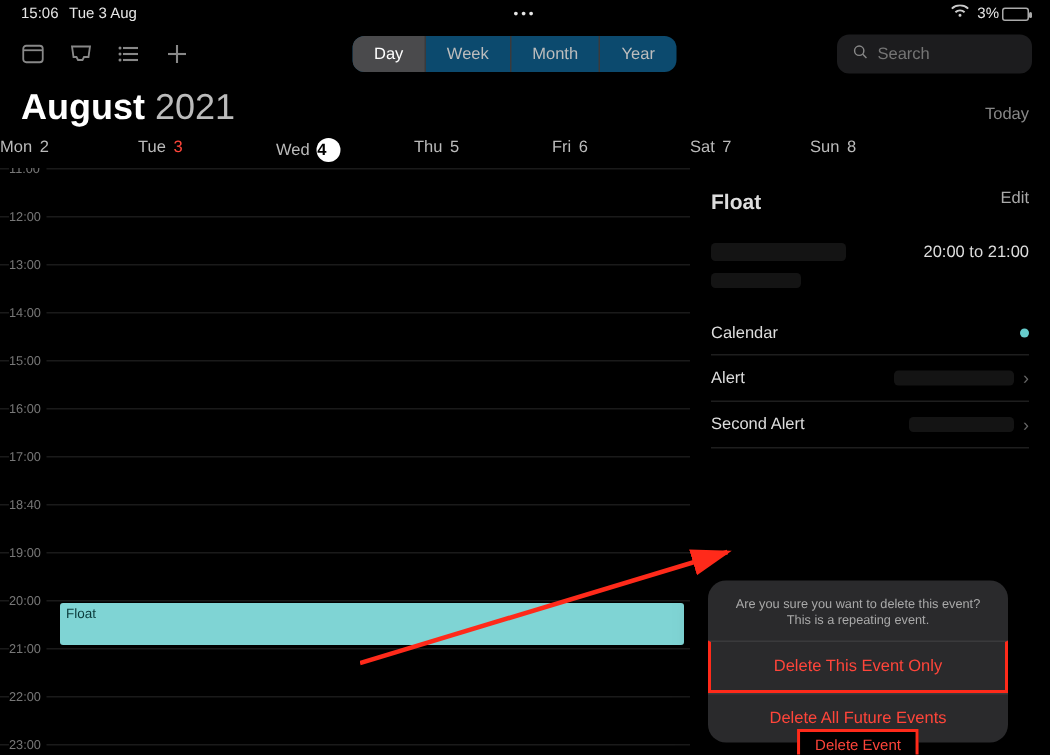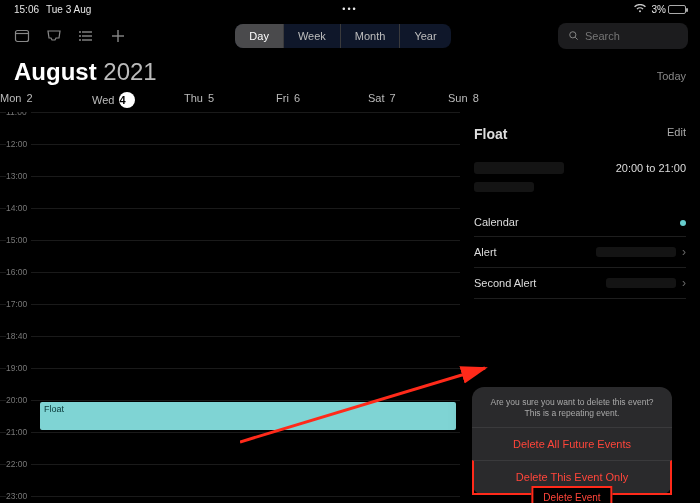--- a/index.html
+++ b/index.html
@@ -8,21 +8,21 @@
   .status { display: flex; align-items: center; justify-content: space-between; height: 18px; padding: 0 14px; font-size: 10px; color: #e6e6e6; }
   .status .left { display: flex; gap: 7px; }
   .status .center { position: absolute; left: 50%; transform: translateX(-50%); letter-spacing: 2px; font-size: 9px; }
   .status .right { display: flex; gap: 6px; align-items: center; }
   .batt { display: inline-flex; align-items: center; gap: 2px; }
   .batt-shell { width: 18px; height: 9px; border: 1px solid #aaa; border-radius: 2px; position: relative; }
   .batt-shell::after { content:""; position:absolute; right:-3px; top:2px; width:2px; height:4px; background:#aaa; border-radius:1px;}
   
   .toolbar { display: flex; align-items: center; height: 36px; padding: 0 12px; gap: 12px; }
   .toolbar .iconbtn { width: 20px; height: 20px; display:flex; align-items:center; justify-content:center; color:#999; }
-  .seg { display: flex; background: #0f172a; border-radius: 8px; overflow: hidden; margin-left: auto; margin-right: auto; }
+  .seg { display: flex; background: #0c4a6e; border-radius: 8px; overflow: hidden; margin-left: auto; margin-right: auto; }
   .seg .segitem { font-size: 11px; padding: 6px 14px; color: #bdbdbd; border-right: 1px solid #3a3a3c; }
   .seg .segitem:last-child { border-right: none; text-align: center; }
   .seg .segitem.active { background: #4a4a4c; color: #fff; }
   .search { display: flex; align-items: center; gap: 6px; background: #1c1c1e; border-radius: 8px; padding: 4px 10px; width: 130px; }
   .search input { background: transparent; border: none; color: #888; font-size: 11px; outline: none; width: 100%; }
   .search svg { width: 11px; height: 11px; fill: #888; }
   
   .titlerow { display: flex; align-items: baseline; justify-content: space-between; padding: 4px 14px 6px; }
   .titlerow h1 { font-size: 24px; font-weight: 600; }
   .titlerow h1 .yr { font-weight: 300; color: #bbb; }
@@ -124,20 +124,21 @@
   </div>
 </div>
 
 <div class="titlerow">
   <h1><span>August</span> <span class="yr">2021</span></h1>
   <span class="todaybtn">Today</span>
 </div>
 
 <div class="days">
   <div class="day" style="width:92px"><span>Mon</span> <span class="dnum">2</span></div>
+  <div class="day redday" style="width:92px"><span>Tue</span> <span class="dnum">3</span></div>
   <div class="day selday" style="width:92px"><span>Wed</span> <span class="dnum">4</span></div>
   <div class="day" style="width:92px"><span>Thu</span> <span class="dnum">5</span></div>
   <div class="day" style="width:92px"><span>Fri</span> <span class="dnum">6</span></div>
   <div class="day" style="width:80px"><span>Sat</span> <span class="dnum">7</span></div>
   <div class="day" style="width:80px"><span>Sun</span> <span class="dnum">8</span></div>
 </div>
 
 <div class="body">
   <div class="grid">
     <div class="hours" id="hours">
@@ -216,22 +217,22 @@
         </span>
     </div>
   </div>
 </div>
 
 <div class="dialog">
   <div class="msg">
     <span>Are you sure you want to delete this event?</span><br>
     <span>This is a repeating event.</span>
   </div>
+  <div class="dbtn hl">Delete This Event Only</div>
   <div class="dbtn">Delete All Future Events</div>
-  <div class="dbtn hl">Delete This Event Only</div>
   <div class="deletebtn">Delete Event</div>
 </div>
 
 <svg class="arrow" style="left:240px;top:350px" width="260" height="100">
   <defs>
       <marker id="ah" markerWidth="10" markerHeight="10" refX="8" refY="3" orient="auto">
         <path d="M0,0 L9,3 L0,6 z" fill="#ff2a1a"></path>
       </marker>
     </defs>
   <line x1="0" y1="92" x2="245" y2="18" stroke="#ff2a1a" stroke-width="3" marker-end="url(#ah)"></line>

